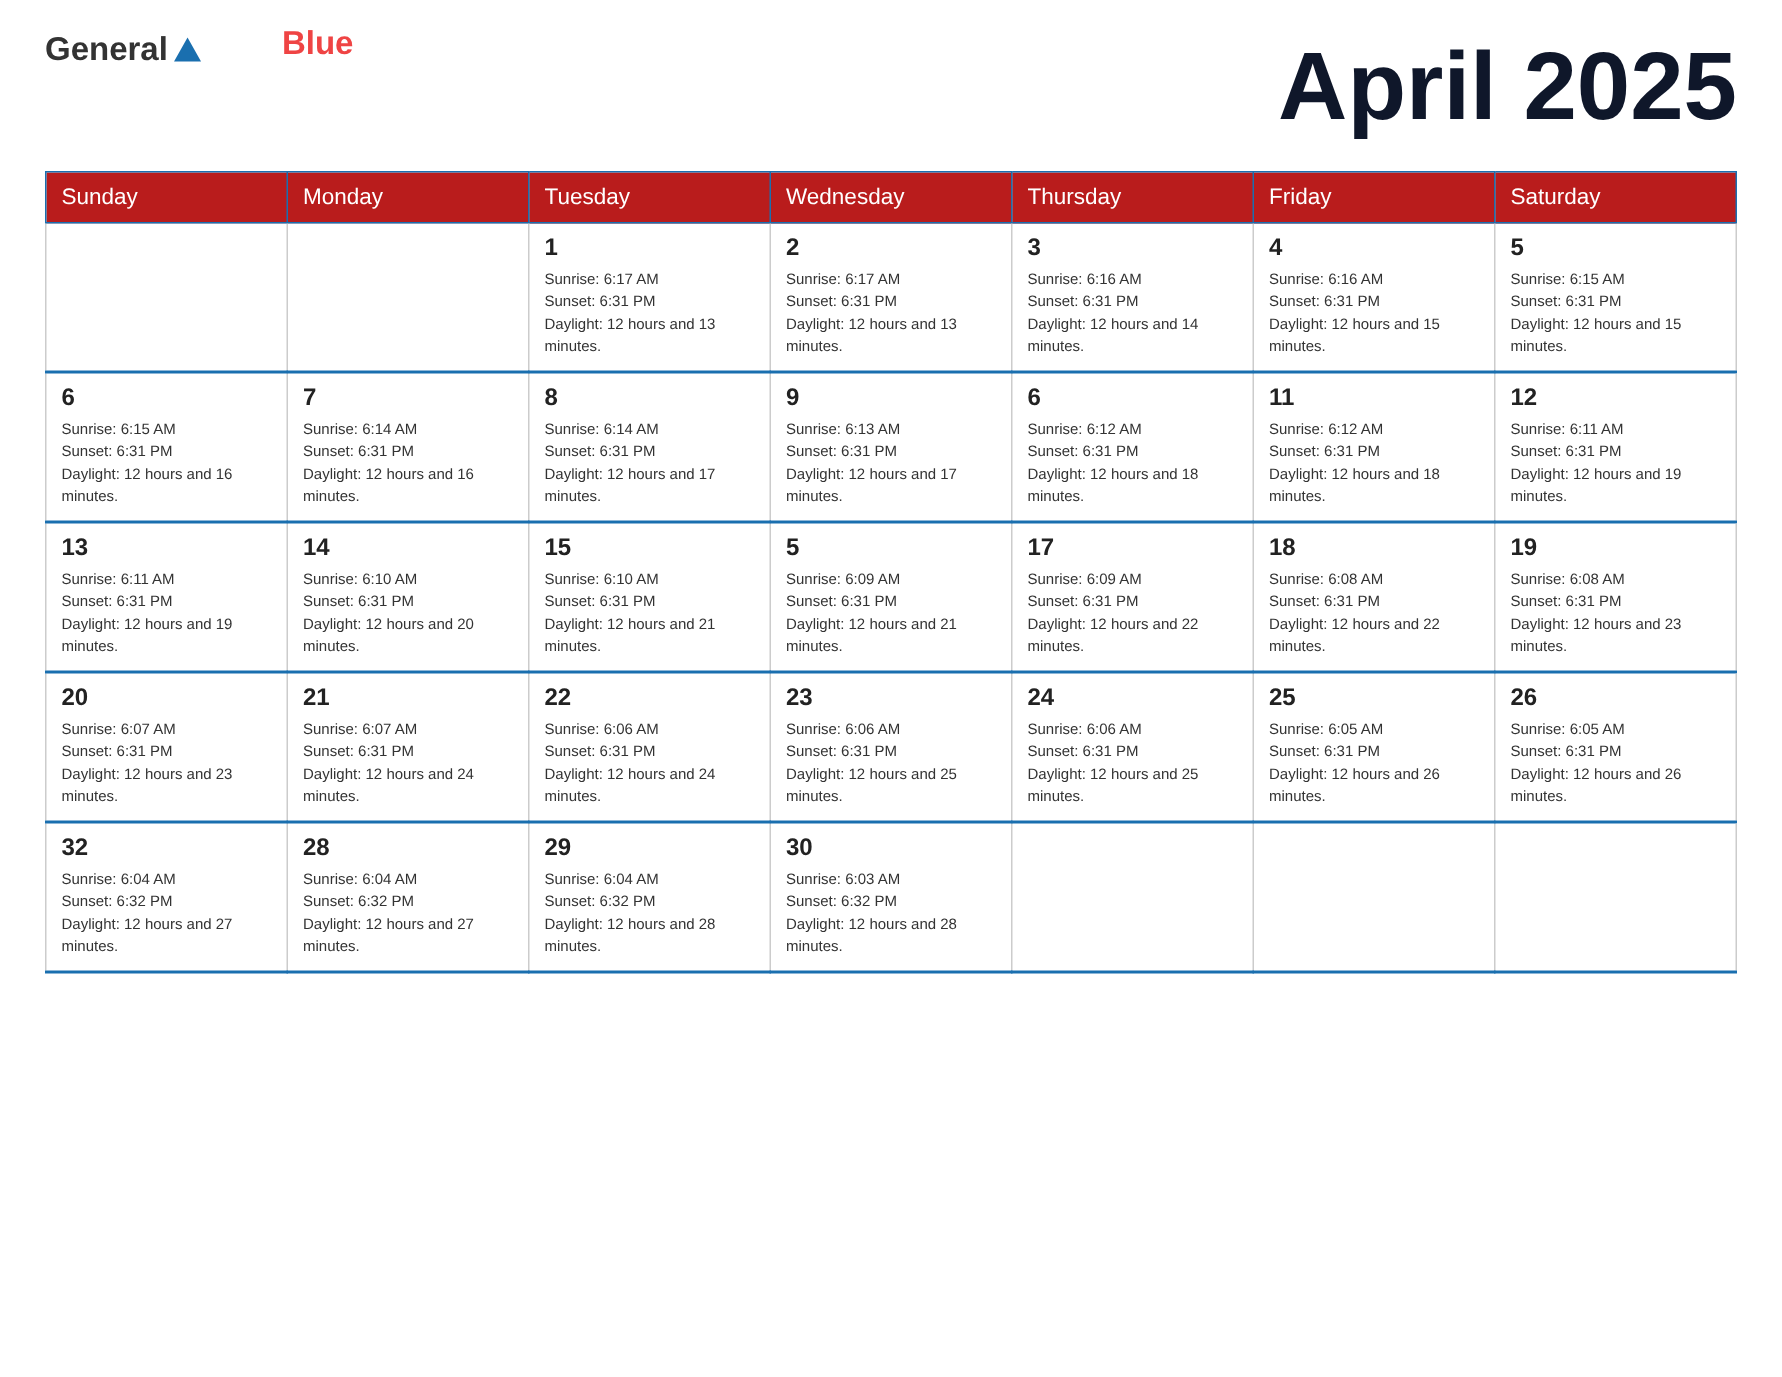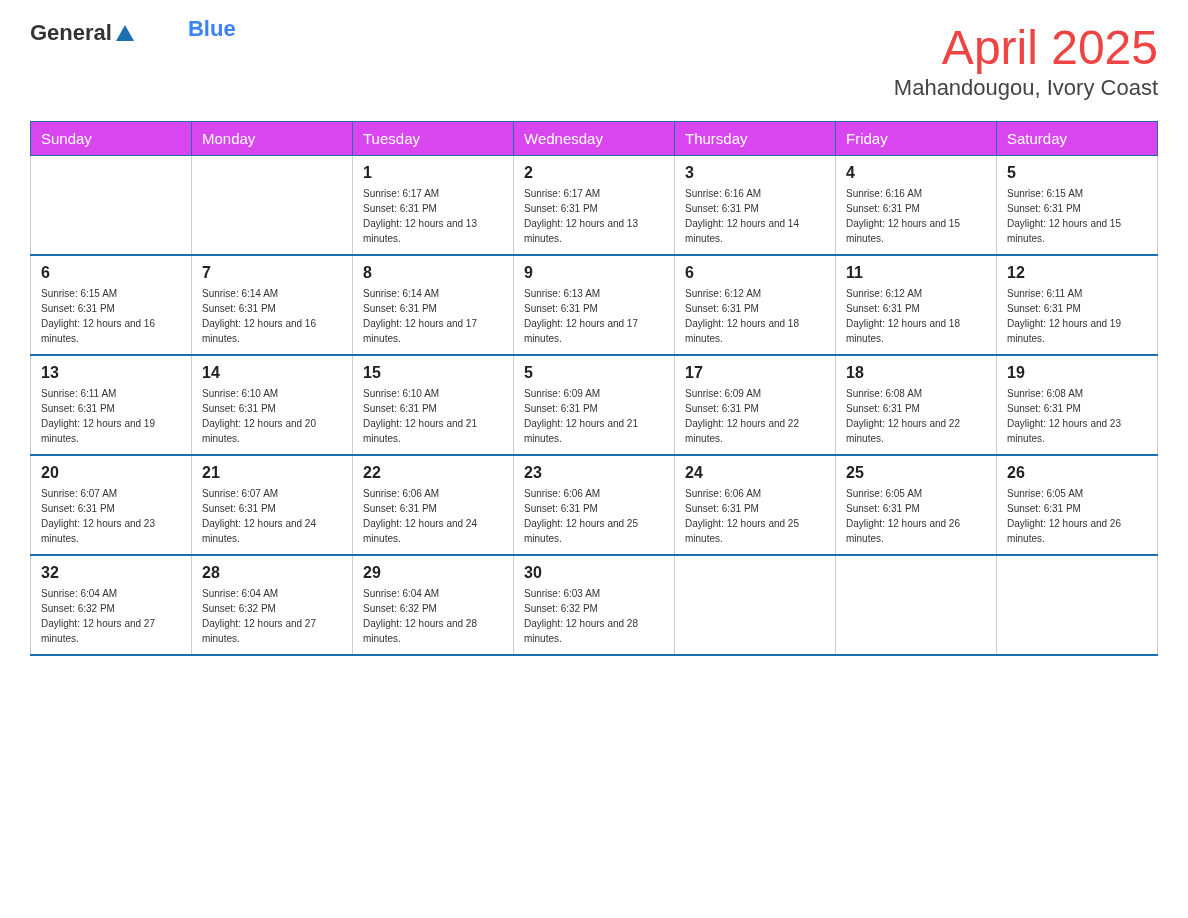--- a/index.html
+++ b/index.html
@@ -22,41 +22,41 @@
       gap: 4px;
     }
     .logo-text-general {
       font-size: 22px;
       font-weight: bold;
       color: #333;
     }
     .logo-text-blue {
       font-size: 22px;
       font-weight: bold;
-      color: #3b82f6;
+      color: #ef4444;
     }
     .title-block {
       text-align: right;
     }
     .title-block h1 {
-      font-size: 48px;
-      font-weight: normal;
-      color: #ef4444;
+      font-size: 64px;
+      font-weight: bold;
+      color: #0f172a;
     }
     .title-block h2 {
       font-size: 22px;
       font-weight: normal;
       color: #444;
     }
     table {
       width: 100%;
       border-collapse: collapse;
     }
     thead tr {
-      background-color: #d946ef;
+      background-color: #b91c1c;
     }
     thead th {
       color: white;
       font-size: 15px;
       font-weight: normal;
       padding: 8px 10px;
       text-align: left;
       border: 1px solid #1a6faf;
     }
     tbody td {
@@ -102,21 +102,20 @@
           <svg width="22" height="22" viewBox="0 0 22 22">
             <polygon points="11,3 20,19 2,19" fill="#1a6faf"></polygon>
           </svg>
         </div>
       </div>
       <span class="logo-text-blue" style="margin-top:-4px;margin-left:4px;">Blue</span>
     </div>
   </div>
   <div class="title-block">
     <h1>April 2025</h1>
-    <h2>Mahandougou, Ivory Coast</h2>
   </div>
 </div>
 
 <table>
   <thead>
     <tr>
     <th>Sunday</th>
         <th>Monday</th>
         <th>Tuesday</th>
         <th>Wednesday</th>

